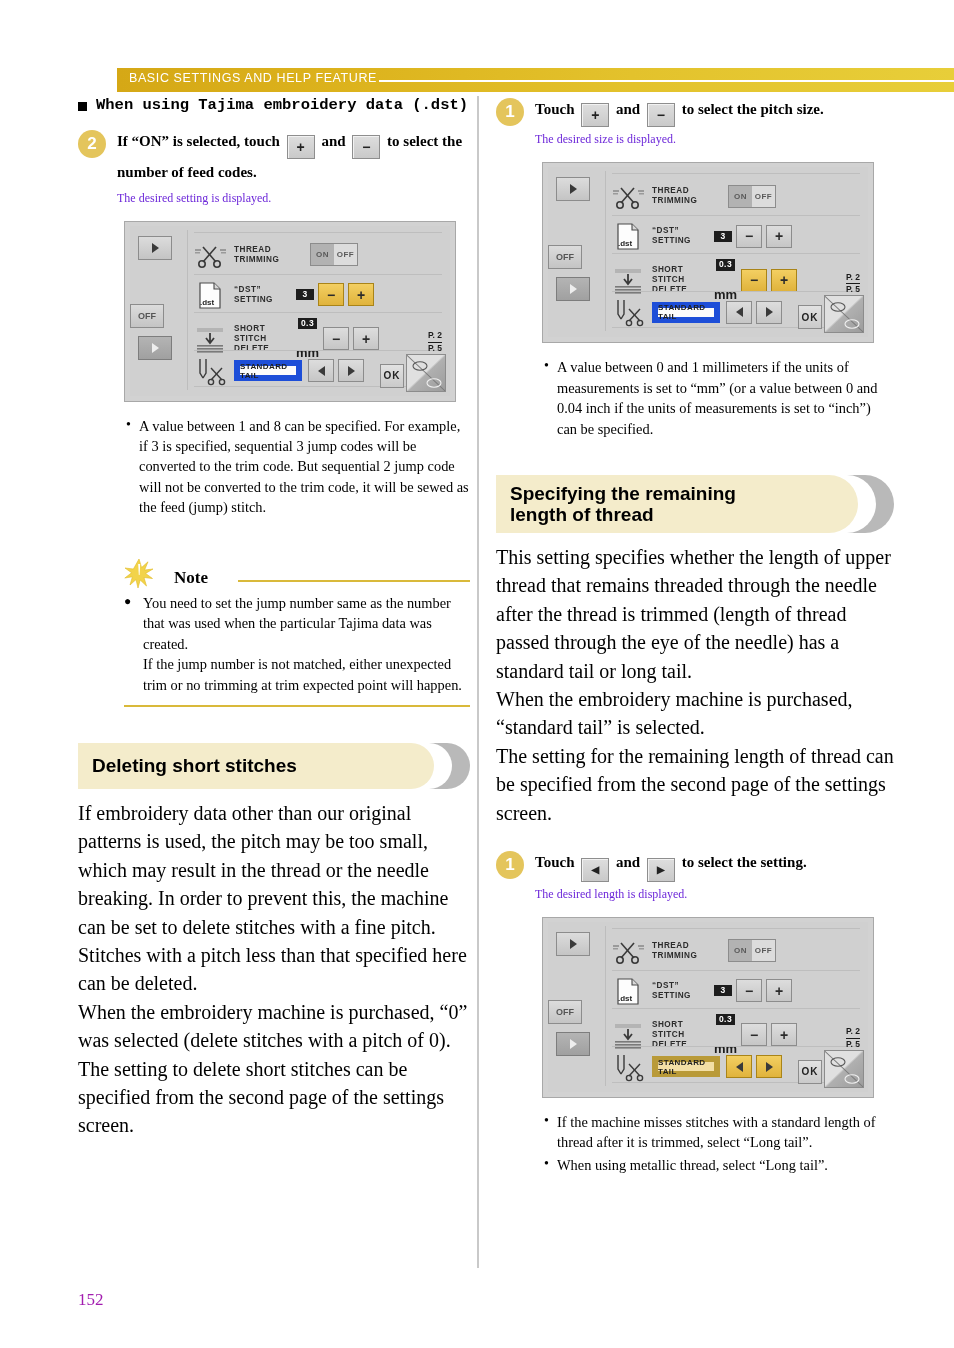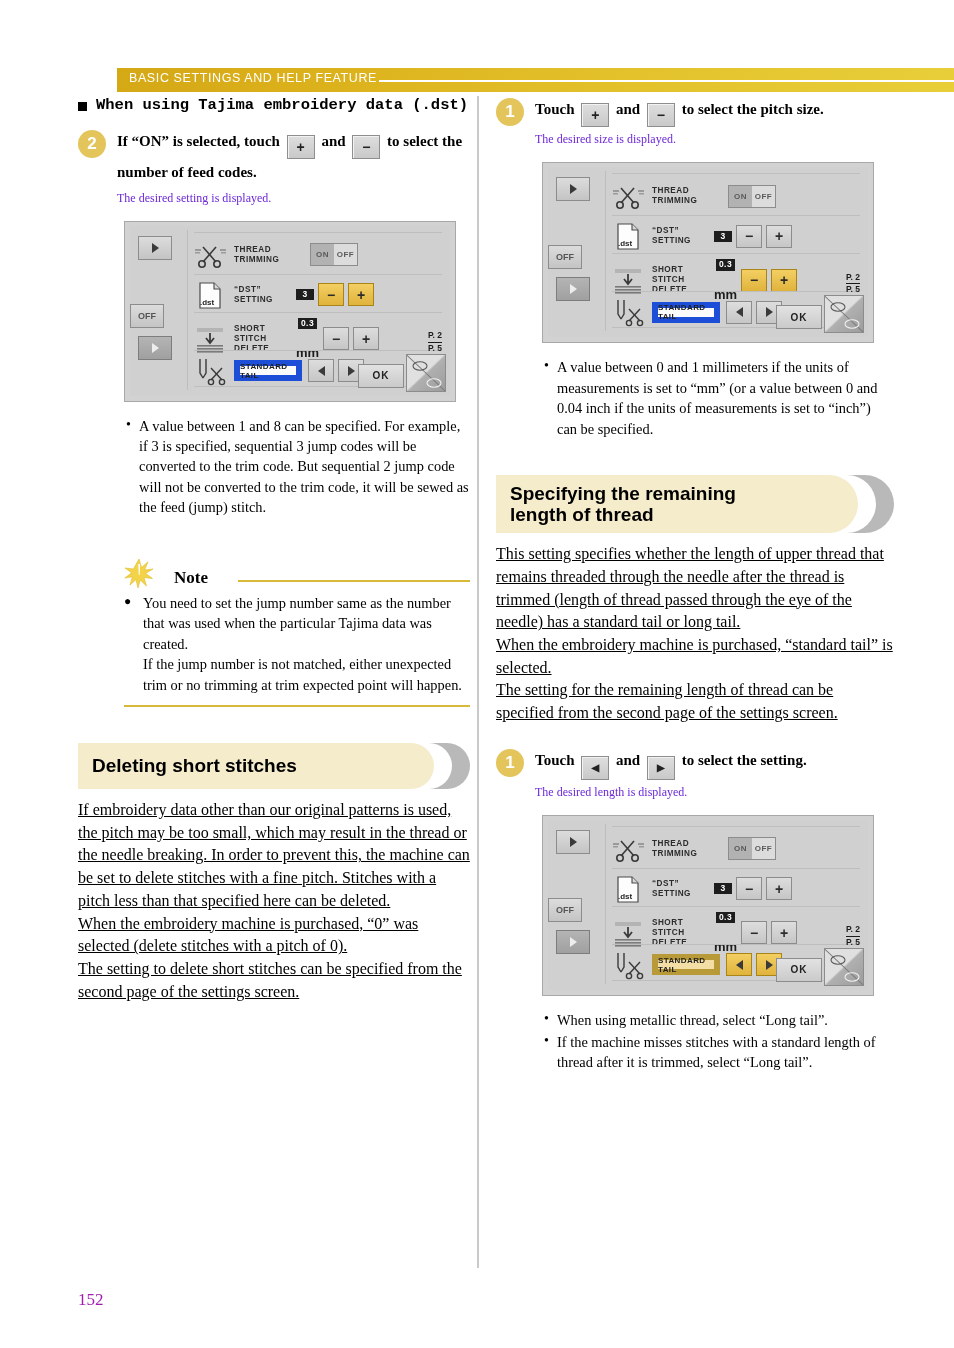--- a/index.html
+++ b/index.html
@@ -65,21 +65,21 @@
     display:inline-flex; align-items:center; justify-content:center;
     width:28px; height:24px; vertical-align:-6px;
     background:linear-gradient(to bottom,#dedede,#c9c9c9);
     border:1px solid #8e8e8e;
     font-family:"Liberation Sans", sans-serif; font-size:14px;
     font-weight:bold; color:#222; margin:0 3px;
     box-shadow: inset 1px 1px 0 #f2f2f2;
   }
   .key.arrow { font-size:10px; }
 
-  .para { font-size:16px; line-height:1.42; color:#000; margin:0 0 0 0;text-decoration:underline; }
+  .para { font-size:20px; line-height:1.42; color:#000; margin:0 0 0 0; }
 
   ul.bullets { list-style:none; margin:14px 0 0 0; padding:0; }
   ul.bullets li {
     font-size:14.4px; line-height:1.42; color:#000;
     padding-left:15px; position:relative; margin-bottom:2px;
   }
   ul.bullets li:before {
     content:"\2022"; position:absolute; left:2px; top:-1px; font-size:14px;
   }
 
@@ -202,21 +202,21 @@
   }
   .tailbox {
     width:68px; height:21px; background:#fbfbfb; border:6px solid #1d4ed8;
     display:flex; align-items:center; justify-content:center;
     font-size:8px; font-weight:bold; color:#1e1e1e; letter-spacing:.4px;
     margin-right:6px; flex:0 0 auto;
   }
   .tailbox.hl { background:#f3dfa6; border-color:#b99a38; }
 
   .okbtn {
-    position:absolute; right:46px; bottom:8px; width:46px; height:24px;
+    position:absolute; right:46px; bottom:8px; width:24px; height:24px;
     border:1px solid #8c8c8c;
     background:linear-gradient(to bottom,#e2e2e2,#cacaca);
     display:flex;align-items:center;justify-content:center;
     font-size:10px; font-weight:bold; color:#222; letter-spacing:1px;
   }
   .pageind {
     position:absolute; right:8px; bottom:42px; text-align:center;
     font-size:8.5px; font-weight:bold; color:#1b1b1b; line-height:1.15;
   }
   .pageind .bar { height:1px; background:#1b1b1b; margin:1px 0; }
@@ -696,19 +696,19 @@
         <svg width="40" height="38" viewBox="0 0 40 38" style="position:absolute;left:0;top:0;">
           <ellipse cx="13" cy="11" rx="7" ry="4.2" fill="none" stroke="#5a5a5a" stroke-width="1.1"></ellipse>
           <ellipse cx="27" cy="28" rx="7" ry="4.2" fill="none" stroke="#efefef" stroke-width="1.1"></ellipse>
         </svg>
       </div>
     </div>
   </div>
   </div>
 
   <ul class="bullets" style="margin-left:46px;">
+    <li>If the machine misses stitches with a standard length of thread after it is trimmed, select “Long tail”.</li>
     <li>When using metallic thread, select “Long tail”.</li>
-    <li>If the machine misses stitches with a standard length of thread after it is trimmed, select “Long tail”.</li>
   </ul>
 
 </div>
 
 <div class="page-number">152</div>
 
 </body></html>

